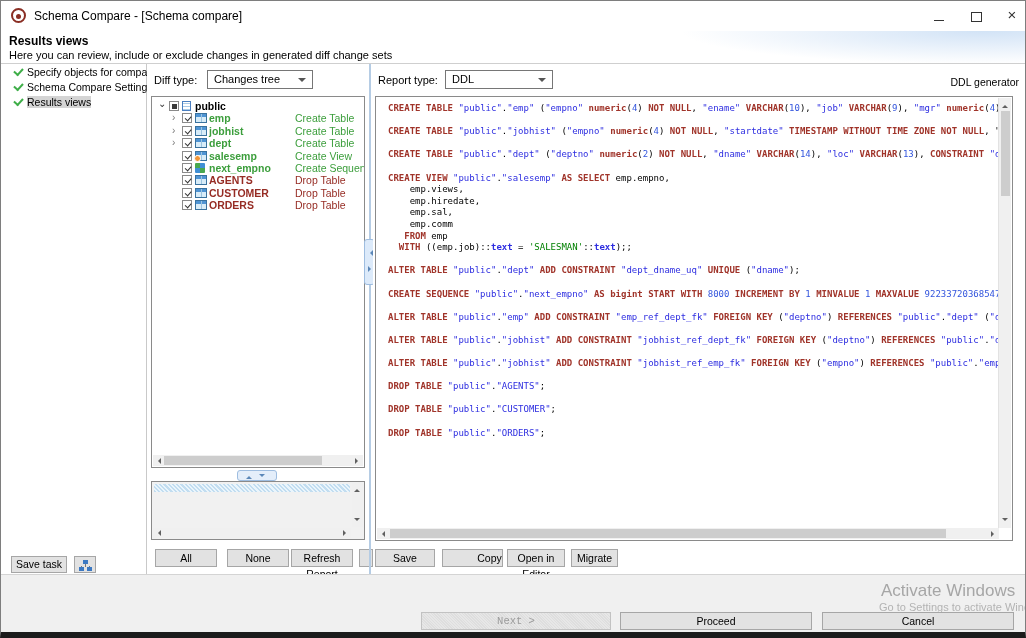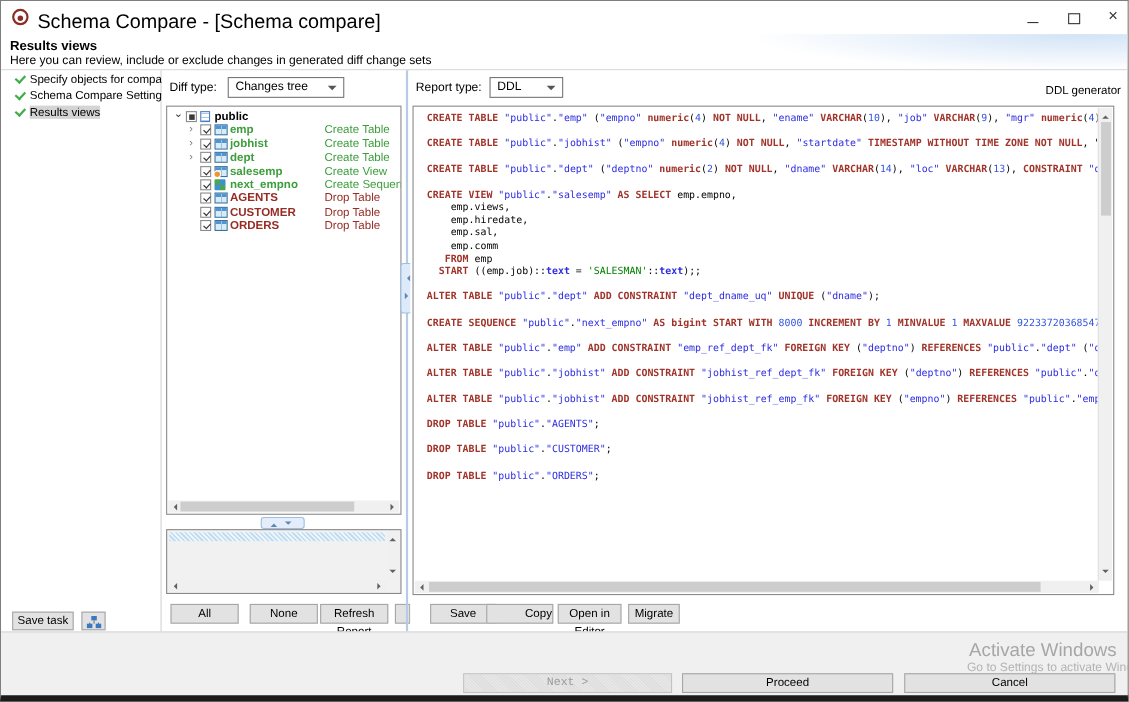--- a/index.html
+++ b/index.html
@@ -3,21 +3,21 @@
 <meta charset="utf-8">
 <style>
   html,body{margin:0;padding:0;background:#666;}
   .window{position:relative;width:1026px;height:638px;background:#fff;margin:0 auto;
     box-sizing:border-box;border:1px solid #7e7e7e;border-bottom:6px solid #1b1b1b;
     font-family:"Liberation Sans",sans-serif;overflow:hidden;color:#000;}
   
   .titlebar{position:absolute;top:0;left:0;right:0;height:30px;background:#fff;}
   .app-icon{position:absolute;left:10px;top:7px;width:15px;height:15px;border:2px solid #8a2e24;border-radius:50%;box-sizing:border-box;background:#fff;}
   .app-icon::after{content:'';position:absolute;left:3px;top:4px;width:5px;height:5px;border-radius:50%;background:#8a2e24;}
-  .title-text{position:absolute;left:33px;top:8px;font-size:18px;}
+  .title-text{position:absolute;left:33px;top:8px;font-size:12px;}
   .win-btn{position:absolute;top:0;width:30px;height:28px;text-align:center;}
   .btn-min span{display:block;margin:19px auto 0;width:10px;height:1px;background:#333;}
   .btn-max span{display:block;margin:11px auto 0;width:9px;height:8px;border:1px solid #333;}
   .btn-close{font-size:15px;line-height:28px;color:#333;}
   
   .header{position:absolute;top:30px;left:0;right:0;height:32px;background:#fff;border-bottom:1px solid #cfcfcf;}
   .header .swoosh{position:absolute;right:0;top:0;width:520px;height:32px;
     background:radial-gradient(420px 46px at 92% 0%,#d2e3f6 0%,rgba(255,255,255,0) 72%);}
   .header h1{position:absolute;left:8px;top:3px;margin:0;font-size:12px;font-weight:bold;}
   .header .sub{position:absolute;left:8px;top:18px;font-size:11px;}
@@ -267,40 +267,40 @@
   </div>
 
   <div class="divider"></div>
   <div class="collapse-handle">
     <span class="arr l"></span>
     <span class="arr r"></span>
   </div>
 
   <div class="rightcol">
     <span class="tool-label" style="left:5px;">Report type:</span>
-    <div class="fakeselect" style="left:72px;top:6px;width:67px;">
+    <div class="fakeselect" style="left:72px;top:6px;width:108px;">
       <span>DDL</span>
     </div>
     <span class="corner-label">DDL generator</span>
 
     <div class="sqlbox">
       <div class="sqlcode">
           <div class="cl"><span class="tk-k">CREATE TABLE</span><span class="tk-p"> </span><span class="tk-i">"public"</span><span class="tk-p">.</span><span class="tk-i">"emp"</span><span class="tk-p"> (</span><span class="tk-i">"empno"</span><span class="tk-p"> </span><span class="tk-k">numeric</span><span class="tk-p">(</span><span class="tk-n">4</span><span class="tk-p">) </span><span class="tk-k">NOT NULL</span><span class="tk-p">, </span><span class="tk-i">"ename"</span><span class="tk-p"> </span><span class="tk-k">VARCHAR</span><span class="tk-p">(</span><span class="tk-n">10</span><span class="tk-p">), </span><span class="tk-i">"job"</span><span class="tk-p"> </span><span class="tk-k">VARCHAR</span><span class="tk-p">(</span><span class="tk-n">9</span><span class="tk-p">), </span><span class="tk-i">"mgr"</span><span class="tk-p"> </span><span class="tk-k">numeric</span><span class="tk-p">(</span><span class="tk-n">4</span><span class="tk-p">)</span></div>
           <div class="cl">&nbsp;</div>
           <div class="cl"><span class="tk-k">CREATE TABLE</span><span class="tk-p"> </span><span class="tk-i">"public"</span><span class="tk-p">.</span><span class="tk-i">"jobhist"</span><span class="tk-p"> (</span><span class="tk-i">"empno"</span><span class="tk-p"> </span><span class="tk-k">numeric</span><span class="tk-p">(</span><span class="tk-n">4</span><span class="tk-p">) </span><span class="tk-k">NOT NULL</span><span class="tk-p">, </span><span class="tk-i">"startdate"</span><span class="tk-p"> </span><span class="tk-k">TIMESTAMP WITHOUT TIME ZONE NOT NULL</span><span class="tk-p">, "</span></div>
           <div class="cl">&nbsp;</div>
           <div class="cl"><span class="tk-k">CREATE TABLE</span><span class="tk-p"> </span><span class="tk-i">"public"</span><span class="tk-p">.</span><span class="tk-i">"dept"</span><span class="tk-p"> (</span><span class="tk-i">"deptno"</span><span class="tk-p"> </span><span class="tk-k">numeric</span><span class="tk-p">(</span><span class="tk-n">2</span><span class="tk-p">) </span><span class="tk-k">NOT NULL</span><span class="tk-p">, </span><span class="tk-i">"dname"</span><span class="tk-p"> </span><span class="tk-k">VARCHAR</span><span class="tk-p">(</span><span class="tk-n">14</span><span class="tk-p">), </span><span class="tk-i">"loc"</span><span class="tk-p"> </span><span class="tk-k">VARCHAR</span><span class="tk-p">(</span><span class="tk-n">13</span><span class="tk-p">), </span><span class="tk-k">CONSTRAINT</span><span class="tk-p"> </span><span class="tk-i">"d</span></div>
           <div class="cl">&nbsp;</div>
           <div class="cl"><span class="tk-k">CREATE VIEW</span><span class="tk-p"> </span><span class="tk-i">"public"</span><span class="tk-p">.</span><span class="tk-i">"salesemp"</span><span class="tk-p"> </span><span class="tk-k">AS</span><span class="tk-p"> </span><span class="tk-k">SELECT</span><span class="tk-p"> emp.empno,</span></div>
           <div class="cl"><span class="tk-p">    emp.views,</span></div>
           <div class="cl"><span class="tk-p">    emp.hiredate,</span></div>
           <div class="cl"><span class="tk-p">    emp.sal,</span></div>
           <div class="cl"><span class="tk-p">    emp.comm</span></div>
           <div class="cl"><span class="tk-p">   </span><span class="tk-k">FROM</span><span class="tk-p"> emp</span></div>
-          <div class="cl"><span class="tk-p">  </span><span class="tk-k">START</span><span class="tk-p"> ((emp.job)::</span><span class="tk-c">text</span><span class="tk-p"> = </span><span class="tk-s">'SALESMAN'</span><span class="tk-p">::</span><span class="tk-c">text</span><span class="tk-p">);;</span></div>
+          <div class="cl"><span class="tk-p">  </span><span class="tk-k">WITH</span><span class="tk-p"> ((emp.job)::</span><span class="tk-c">text</span><span class="tk-p"> = </span><span class="tk-s">'SALESMAN'</span><span class="tk-p">::</span><span class="tk-c">text</span><span class="tk-p">);;</span></div>
           <div class="cl">&nbsp;</div>
           <div class="cl"><span class="tk-k">ALTER TABLE</span><span class="tk-p"> </span><span class="tk-i">"public"</span><span class="tk-p">.</span><span class="tk-i">"dept"</span><span class="tk-p"> </span><span class="tk-k">ADD CONSTRAINT</span><span class="tk-p"> </span><span class="tk-i">"dept_dname_uq"</span><span class="tk-p"> </span><span class="tk-k">UNIQUE</span><span class="tk-p"> (</span><span class="tk-i">"dname"</span><span class="tk-p">);</span></div>
           <div class="cl">&nbsp;</div>
           <div class="cl"><span class="tk-k">CREATE SEQUENCE</span><span class="tk-p"> </span><span class="tk-i">"public"</span><span class="tk-p">.</span><span class="tk-i">"next_empno"</span><span class="tk-p"> </span><span class="tk-k">AS</span><span class="tk-p"> </span><span class="tk-k">bigint</span><span class="tk-p"> </span><span class="tk-k">START WITH</span><span class="tk-p"> </span><span class="tk-n">8000</span><span class="tk-p"> </span><span class="tk-k">INCREMENT BY</span><span class="tk-p"> </span><span class="tk-n">1</span><span class="tk-p"> </span><span class="tk-k">MINVALUE</span><span class="tk-p"> </span><span class="tk-n">1</span><span class="tk-p"> </span><span class="tk-k">MAXVALUE</span><span class="tk-p"> </span><span class="tk-n">9223372036854775807</span></div>
           <div class="cl">&nbsp;</div>
           <div class="cl"><span class="tk-k">ALTER TABLE</span><span class="tk-p"> </span><span class="tk-i">"public"</span><span class="tk-p">.</span><span class="tk-i">"emp"</span><span class="tk-p"> </span><span class="tk-k">ADD CONSTRAINT</span><span class="tk-p"> </span><span class="tk-i">"emp_ref_dept_fk"</span><span class="tk-p"> </span><span class="tk-k">FOREIGN KEY</span><span class="tk-p"> (</span><span class="tk-i">"deptno"</span><span class="tk-p">) </span><span class="tk-k">REFERENCES</span><span class="tk-p"> </span><span class="tk-i">"public"</span><span class="tk-p">.</span><span class="tk-i">"dept"</span><span class="tk-p"> (</span><span class="tk-i">"d</span></div>
           <div class="cl">&nbsp;</div>
           <div class="cl"><span class="tk-k">ALTER TABLE</span><span class="tk-p"> </span><span class="tk-i">"public"</span><span class="tk-p">.</span><span class="tk-i">"jobhist"</span><span class="tk-p"> </span><span class="tk-k">ADD CONSTRAINT</span><span class="tk-p"> </span><span class="tk-i">"jobhist_ref_dept_fk"</span><span class="tk-p"> </span><span class="tk-k">FOREIGN KEY</span><span class="tk-p"> (</span><span class="tk-i">"deptno"</span><span class="tk-p">) </span><span class="tk-k">REFERENCES</span><span class="tk-p"> </span><span class="tk-i">"public"</span><span class="tk-p">.</span><span class="tk-i">"de</span></div>
           <div class="cl">&nbsp;</div>
           <div class="cl"><span class="tk-k">ALTER TABLE</span><span class="tk-p"> </span><span class="tk-i">"public"</span><span class="tk-p">.</span><span class="tk-i">"jobhist"</span><span class="tk-p"> </span><span class="tk-k">ADD CONSTRAINT</span><span class="tk-p"> </span><span class="tk-i">"jobhist_ref_emp_fk"</span><span class="tk-p"> </span><span class="tk-k">FOREIGN KEY</span><span class="tk-p"> (</span><span class="tk-i">"empno"</span><span class="tk-p">) </span><span class="tk-k">REFERENCES</span><span class="tk-p"> </span><span class="tk-i">"public"</span><span class="tk-p">.</span><span class="tk-i">"emp</span></div>
@@ -317,21 +317,21 @@
         <span class="arr d" style="left:3px;bottom:4px;"></span>
       </div>
       <div class="sb hsb-sql">
         <span class="arr l" style="left:2px;top:2.5px;"></span>
         <span class="thumb"></span>
         <span class="arr r" style="right:2px;top:2.5px;"></span>
       </div>
     </div>
 
     <div class="right-buttons">
-      <button class="btn" style="left:2px;width:60px;margin-left:16px;">Save</button>
+      <button class="btn" style="left:2px;width:60px;">Save</button>
       <button class="btn" style="left:69px;width:61px;padding-left:34px;">Copy</button>
       <button class="btn" style="left:134px;width:58px;">Open in Editor</button>
       <button class="btn" style="left:198px;width:47px;">Migrate</button>
     </div>
   </div>
 
   <div class="bottomstrip">
     <div class="wm1">Activate Windows</div>
     <div class="wm2">Go to Settings to activate Windows</div>
     <button class="btn disabled" style="left:420px;width:190px;font-family:Liberation Mono, monospace;">Next &gt;</button>

